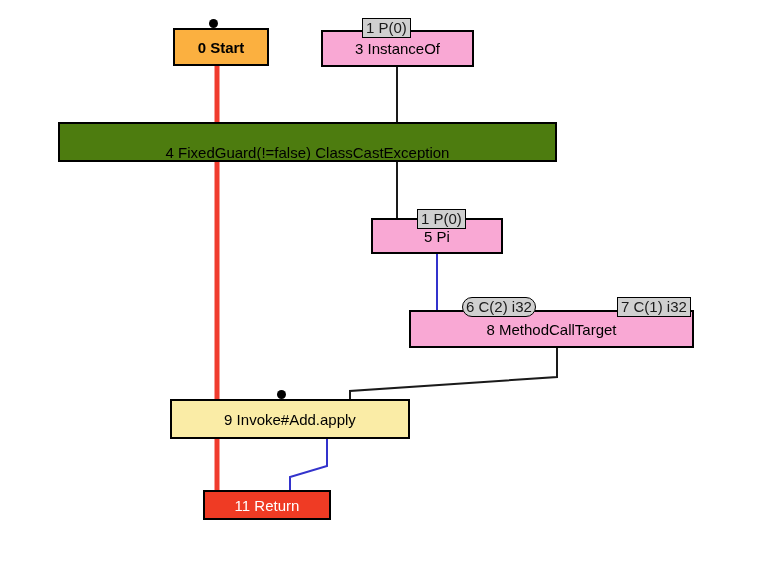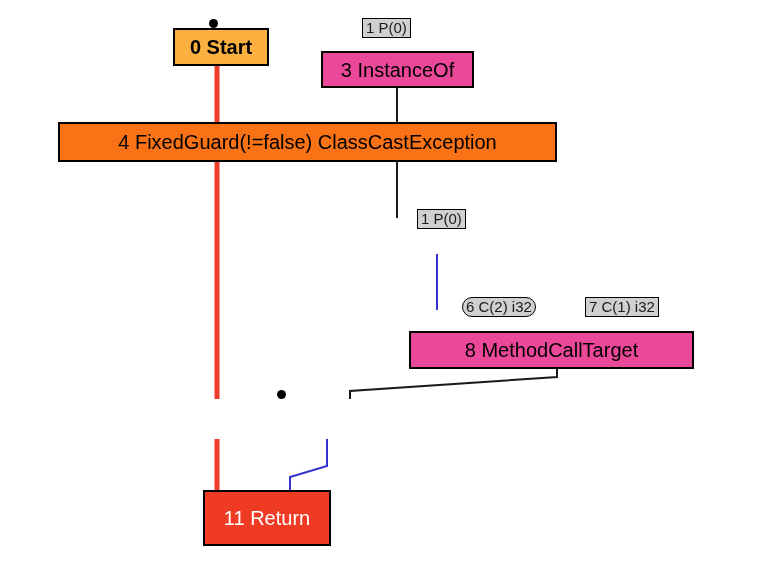--- a/index.html
+++ b/index.html
@@ -27,42 +27,42 @@
     height: 566px;
   }
   .node {
     position: absolute;
     box-sizing: border-box;
     border: 2px solid #000000;
     display: flex;
     align-items: center;
     justify-content: center;
     white-space: nowrap;
-    font-size: 20px;
+    font-size: 15px;
     line-height: 1;
     color: #000000;
     letter-spacing: 0px;
     z-index: 5;
   }
   .node-label {
     display: block;
     padding: 0 6px;
   }
   .node-start {
     background: #fbb040;
     font-weight: bold;
   }
   .node-instanceof,
   .node-pi,
   .node-mct {
-    background: #ec4899;
-    margin-top: 21px;
+    background: #f9a8d4;
   }
   .node-guard {
-    background: #f97316;
+    background: #4d7c0f;
+    align-items: flex-end;
   }
   .node-invoke {
     background: #faeca6;
   }
   .node-return {
     background: #ef3b24;
     color: #ffffff;
   }
   .port-dot {
     position: absolute;
@@ -104,25 +104,31 @@
 
 <div class="node node-start" style="left: 173px; top: 28px; width: 96px; height: 38px;">
       <span class="node-label">0 Start</span>
     </div>
     <div class="node node-instanceof" style="left: 321px; top: 30px; width: 153px; height: 37px;">
       <span class="node-label">3 InstanceOf</span>
     </div>
     <div class="node node-guard" style="left: 58px; top: 122px; width: 499px; height: 40px;">
       <span class="node-label">4 FixedGuard(!=false) ClassCastException</span>
     </div>
+    <div class="node node-pi" style="left: 371px; top: 218px; width: 132px; height: 36px;">
+      <span class="node-label">5 Pi</span>
+    </div>
     <div class="node node-mct" style="left: 409px; top: 310px; width: 285px; height: 38px;">
       <span class="node-label">8 MethodCallTarget</span>
     </div>
-    <div class="node node-return" style="left: 203px; top: 490px; width: 128px; height: 56px;">
+    <div class="node node-invoke" style="left: 170px; top: 399px; width: 240px; height: 40px;">
+      <span class="node-label">9 Invoke#Add.apply</span>
+    </div>
+    <div class="node node-return" style="left: 203px; top: 490px; width: 128px; height: 30px;">
       <span class="node-label">11 Return</span>
     </div>
     <div class="edge-label" style="left: 362px; top: 18px;">1 P(0)</div>
     <div class="edge-label" style="left: 417px; top: 209px;">1 P(0)</div>
     <div class="edge-label" style="left: 462px; top: 297px; border-radius: 10px;">6 C(2) i32</div>
-    <div class="edge-label" style="left: 585px; top: 297px;">7 C(1) i32</div>
+    <div class="edge-label" style="left: 617px; top: 297px;">7 C(1) i32</div>
     <div class="port-dot" style="left: 209px; top: 19px;"></div>
     <div class="port-dot" style="left: 277px; top: 390px;"></div>
   </div>
 
 </body></html>

